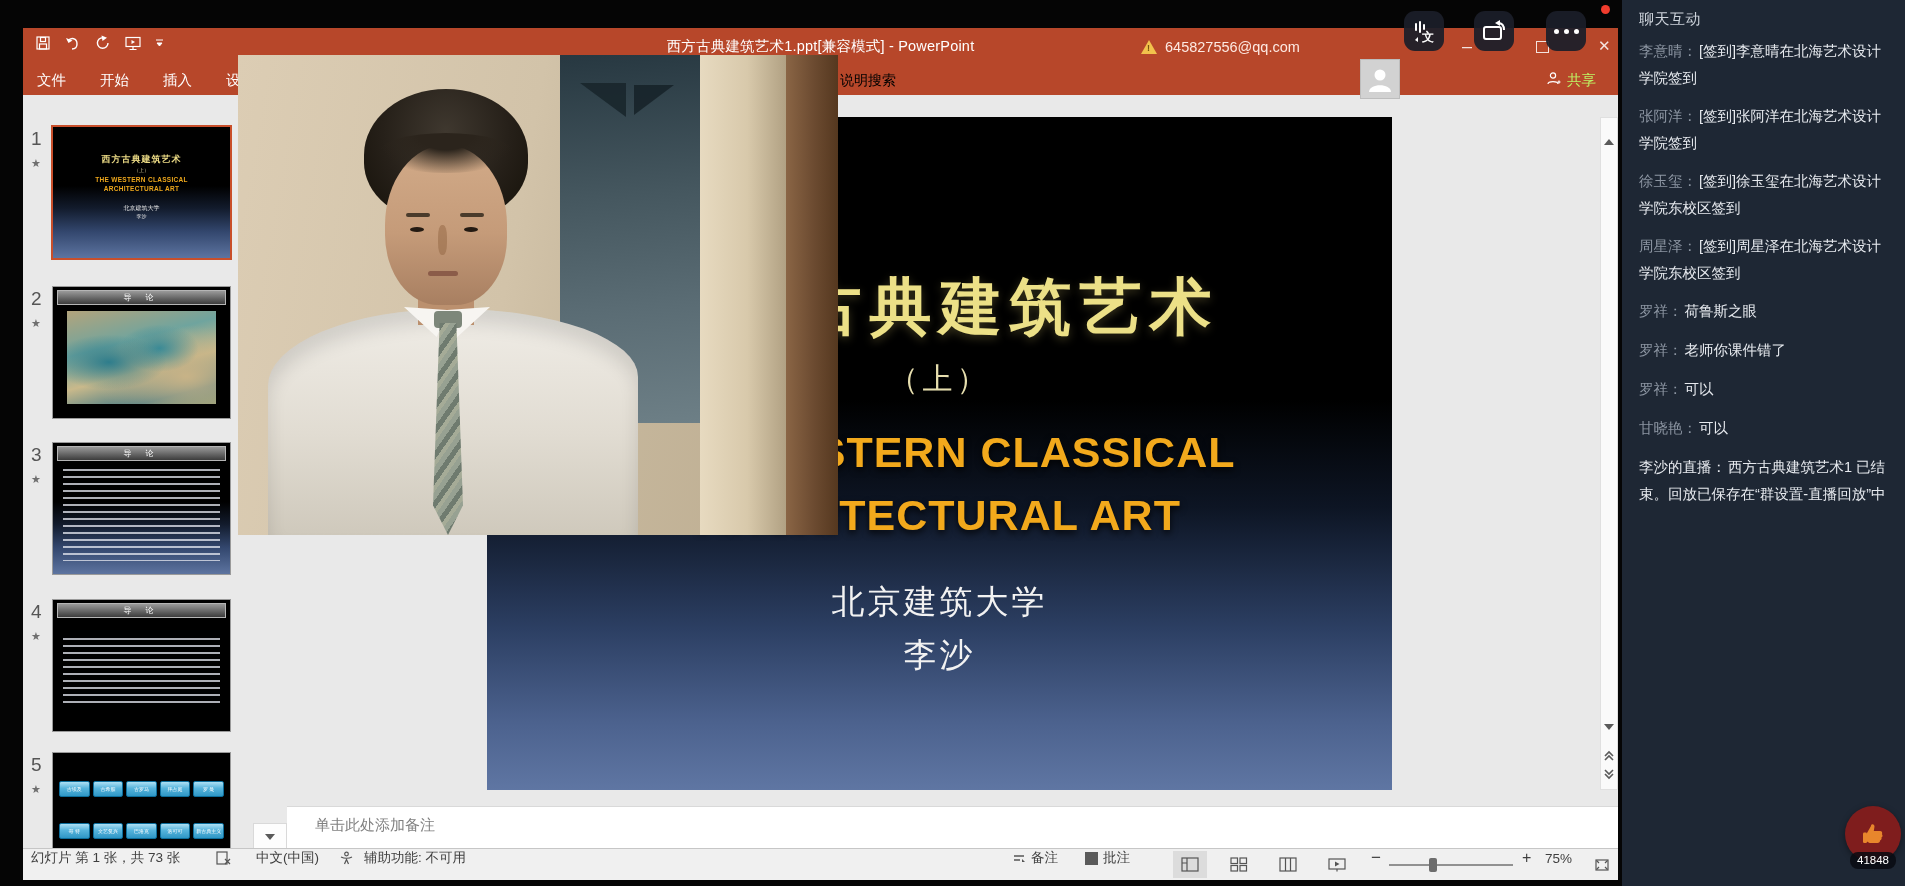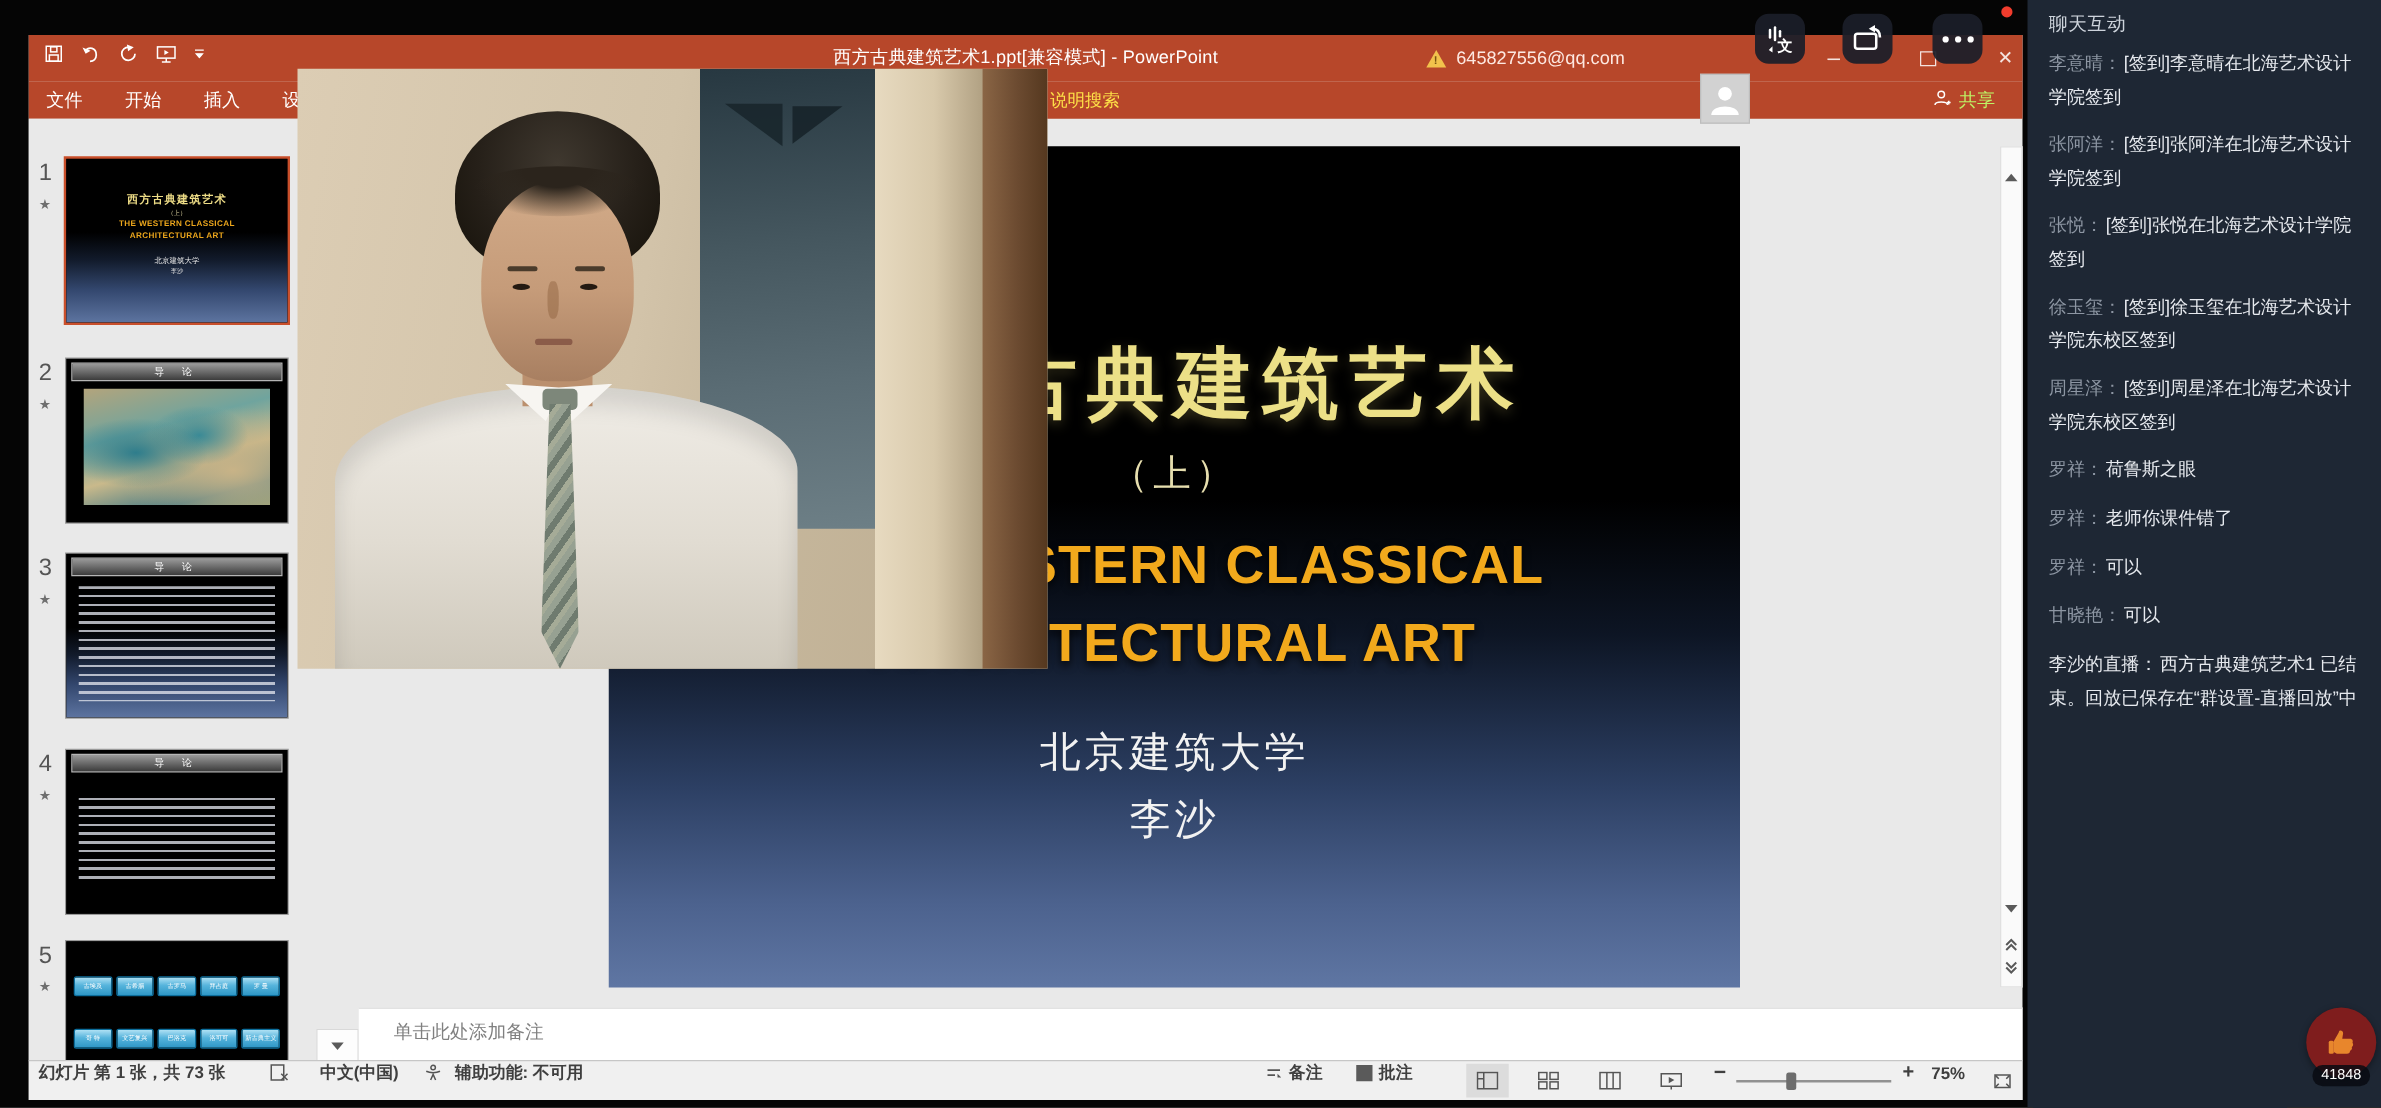--- a/index.html
+++ b/index.html
@@ -14,21 +14,21 @@
   .ppt-title{position:absolute;left:0;top:0;width:100%;height:37px;line-height:37px;text-align:center;font-size:14.5px;color:#fff;letter-spacing:.2px;}
   .account{position:absolute;left:1118px;top:0;height:37px;display:flex;align-items:center;gap:8px;font-size:14.5px;color:#fde9e2;}
   .warn-tri{width:0;height:0;border-left:8px solid transparent;border-right:8px solid transparent;border-bottom:14px solid #f2c24c;position:relative;}
   .warn-tri i{position:absolute;left:-2px;top:3px;font-style:normal;font-weight:bold;font-size:9px;color:#7a5410;}
   .winctl{position:absolute;color:rgba(255,255,255,.85);z-index:40;}
   .restore-box{width:11px;height:10px;border:1.5px solid rgba(255,255,255,.85);}
 
   .ribbonrow{position:absolute;left:0;top:37px;width:100%;height:30px;background:#b7472a;}
   .tabs{position:absolute;left:14px;top:0;height:30px;display:flex;gap:34px;align-items:center;font-size:14.5px;color:#fff;}
   .tab{cursor:default;white-space:nowrap;}
-  .tellme{position:absolute;left:817px;top:0;height:30px;line-height:30px;font-size:14px;color:#fde047;}
+  .tellme{position:absolute;left:817px;top:0;height:30px;line-height:30px;font-size:14px;color:#000000;}
   .share{position:absolute;right:22px;top:0;height:30px;display:flex;align-items:center;gap:6px;font-size:14.5px;color:#bef264;}
 
   
   .thumb-panel{position:absolute;left:0;top:67px;width:264px;height:753px;background:#e9e9e9;}
   .t-num{position:absolute;font-size:19px;color:#555;}
   .t-star{position:absolute;font-size:11px;color:#6f6f6f;}
   .thumb{position:absolute;left:30px;width:177px;height:131px;background:#000;overflow:hidden;box-shadow:0 0 0 1px #9a9a9a;}
   .thumb.sel{box-shadow:0 0 0 2px #c94f2b;}
   .mini-grad{position:absolute;left:0;top:0;width:100%;height:100%;background:linear-gradient(180deg,#000 0%,#000 45%,#121b2c 62%,#33476e 80%,#5d74a0 100%);}
   .mini-c{position:absolute;left:0;width:100%;text-align:center;}
@@ -62,21 +62,21 @@
   
   .v-scroll{position:absolute;left:1577px;top:89px;width:18px;height:673px;background:#fafafa;border:1px solid #e0e0e0;box-sizing:border-box;}
   .v-scroll .arr{position:absolute;left:3px;}
   .chev{position:absolute;left:2px;width:12px;height:10px;}
   .chev svg{display:block;}
 
   
   .notesbar{position:absolute;left:264px;top:778px;width:1331px;height:41px;background:#fff;border-top:1px solid #d9d9d9;}
   .notes-text{position:absolute;left:28px;top:9px;font-size:15px;color:#808080;}
   .statusbar{position:absolute;left:0;top:820px;width:100%;height:32px;background:#f0f0f0;border-top:1px solid #c6c6c6;box-sizing:border-box;font-size:13.5px;color:#3f3f3f;}
-  .sb-item{position:absolute;top:0;height:18px;display:flex;align-items:center;gap:5px;white-space:nowrap;font-weight:bold;}
+  .sb-item{position:absolute;top:0;height:18px;display:flex;align-items:center;gap:5px;white-space:nowrap;}
   .sb-viewbtn{position:absolute;top:2px;width:34px;height:27px;display:flex;align-items:center;justify-content:center;}
   .sb-viewbtn.active{background:#dcdcdc;}
   .zoom-track{position:absolute;top:15px;width:124px;height:2px;background:#919191;}
   .zoom-thumb{position:absolute;top:-6px;left:40px;width:8px;height:14px;background:#6d6d6d;border-radius:2px;}
   .comment-sq{width:13px;height:13px;background:#5a5a5a;}
 
   
   .webcam{position:absolute;left:238px;top:55px;width:600px;height:480px;overflow:hidden;z-index:30;background:linear-gradient(100deg,#dccdb4 0%,#d2c3a9 45%,#c6b79c 62%,#bcac90 100%);}
   .cam-door{position:absolute;left:322px;top:0;width:140px;height:368px;background:linear-gradient(175deg,#273841 0%,#45575f 38%,#5a6c74 68%,#6d7f86 100%);}
   .cam-sh1{position:absolute;left:20px;top:28px;width:0;height:0;border-left:46px solid transparent;border-top:34px solid #17242a;opacity:.85;}
@@ -432,21 +432,20 @@
         <i></i>
       </span>
   </div>
   <div class="fb-dot"></div>
 
   <div class="chat">
     <div class="chat-h">聊天互动</div>
     <div class="chat-list">
       <div class="msg"><span class="nm">李意晴：</span><span>[签到]李意晴在北海艺术设计学院签到</span></div>
       <div class="msg"><span class="nm">张阿洋：</span><span>[签到]张阿洋在北海艺术设计学院签到</span></div>
-      <div class="msg"><span class="nm">张悦：</span><span>[签到]张悦在北海艺术设计学院签到</span></div>
       <div class="msg"><span class="nm">徐玉玺：</span><span>[签到]徐玉玺在北海艺术设计学院东校区签到</span></div>
       <div class="msg"><span class="nm">周星泽：</span><span>[签到]周星泽在北海艺术设计学院东校区签到</span></div>
       <div class="msg"><span class="nm">罗祥：</span><span>荷鲁斯之眼</span></div>
       <div class="msg"><span class="nm">罗祥：</span><span>老师你课件错了</span></div>
       <div class="msg"><span class="nm">罗祥：</span><span>可以</span></div>
       <div class="msg"><span class="nm">甘晓艳：</span><span>可以</span></div>
       <div class="msg system"><span class="nm">李沙的直播：</span><span>西方古典建筑艺术1 已结束。回放已保存在“群设置-直播回放”中</span></div>
     </div>
     <div class="like">
       <svg width="28" height="28" viewBox="0 0 28 28">

